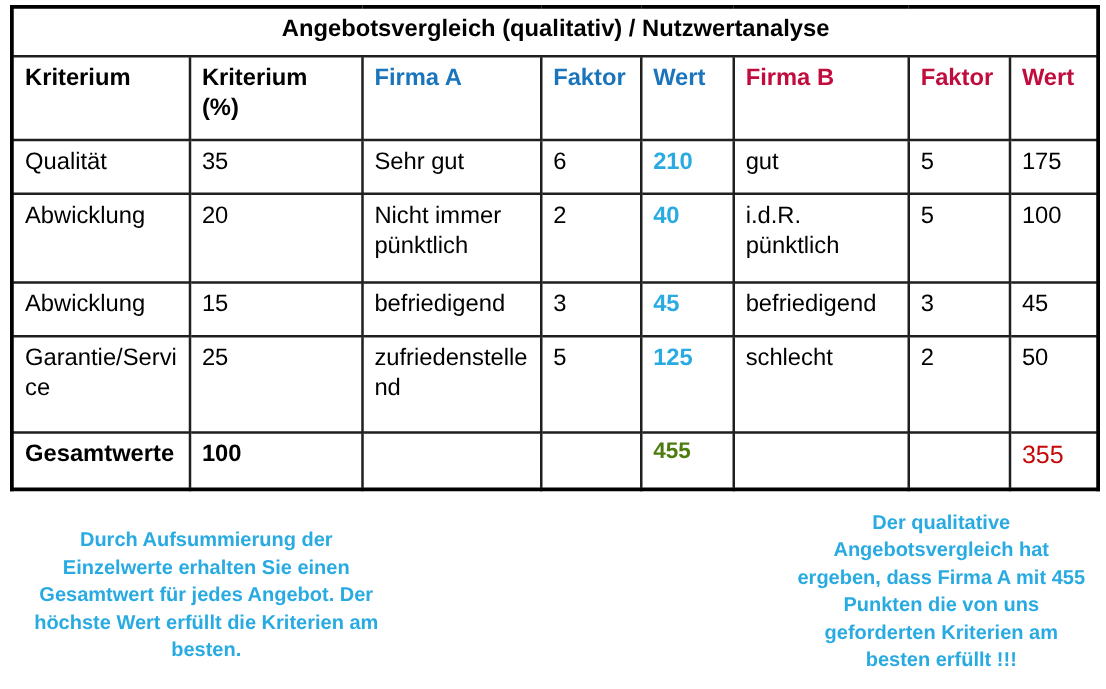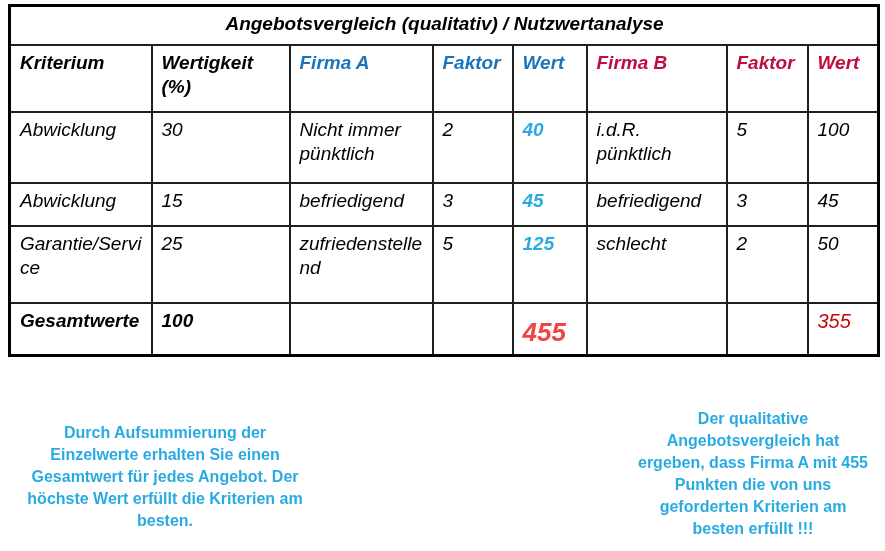--- a/index.html
+++ b/index.html
@@ -17,21 +17,20 @@
 
   table.nwa {
     position: absolute;
     left: 8px;
     top: 4px;
     width: 869px;
     border-collapse: collapse;
     table-layout: fixed;
     border: 3px solid #000;
     background: #fff;
-    font-style: italic;
   }
   table.nwa td {
     border: 2px solid #1f1f1f;
     vertical-align: top;
     padding: 5px 8px 4px 9px;
     font-size: 19px;
     line-height: 1.25;
     overflow-wrap: break-word;
     word-wrap: break-word;
   }
@@ -56,24 +55,24 @@
   tr.r-transport  td { height: 32px; }
   tr.totals-row   td { height: 34px; }
 
   td.wert-a {
     color: #29ABE2;
     font-weight: bold;
   }
   tr.totals-row td.t-label,
   tr.totals-row td.t-weight { font-weight: bold; }
   tr.totals-row td.t-wert-a {
-    color: #ef4444;
+    color: #4d7c0f;
     font-weight: bold;
-    font-size: 26px;
-    padding-top: 12px;
+    font-size: 18px;
+    padding-top: 2px;
   }
   tr.totals-row td.t-wert-b {
     color: #C40808;
     font-size: 20px;
   }
 
   .note {
     position: absolute;
     color: #29ABE2;
     font-weight: bold;
@@ -100,33 +99,43 @@
         <col style="width:140px">
       <col style="width:81px">
         <col style="width:71px">
     </colgroup>
     <tbody>
       <tr>
         <td class="title-cell" colspan="8">Angebotsvergleich (qualitativ) / Nutzwertanalyse</td>
       </tr>
       <tr class="header-row">
         <td>Kriterium</td>
-        <td>Wertigkeit (%)</td>
+        <td>Kriterium (%)</td>
         <td class="h-blue">Firma A</td>
         <td class="h-blue">Faktor</td>
         <td class="h-blue">Wert</td>
         <td class="h-crimson">Firma B</td>
         <td class="h-crimson">Faktor</td>
         <td class="h-crimson">Wert</td>
       </tr>
 
+      <tr class="r-qualitaet">
+        <td>Qualität</td>
+        <td>35</td>
+        <td>Sehr gut</td>
+        <td>6</td>
+        <td class="wert-a">210</td>
+        <td>gut</td>
+        <td>5</td>
+        <td>175</td>
+      </tr>
 
       <tr class="r-lieferzeit">
         <td>Abwicklung</td>
-        <td>30</td>
+        <td>20</td>
         <td>Nicht immer pünktlich</td>
         <td>2</td>
         <td class="wert-a">40</td>
         <td>i.d.R. pünktlich</td>
         <td>5</td>
         <td>100</td>
       </tr>
 
       <tr class="r-abwicklung">
         <td>Abwicklung</td>

